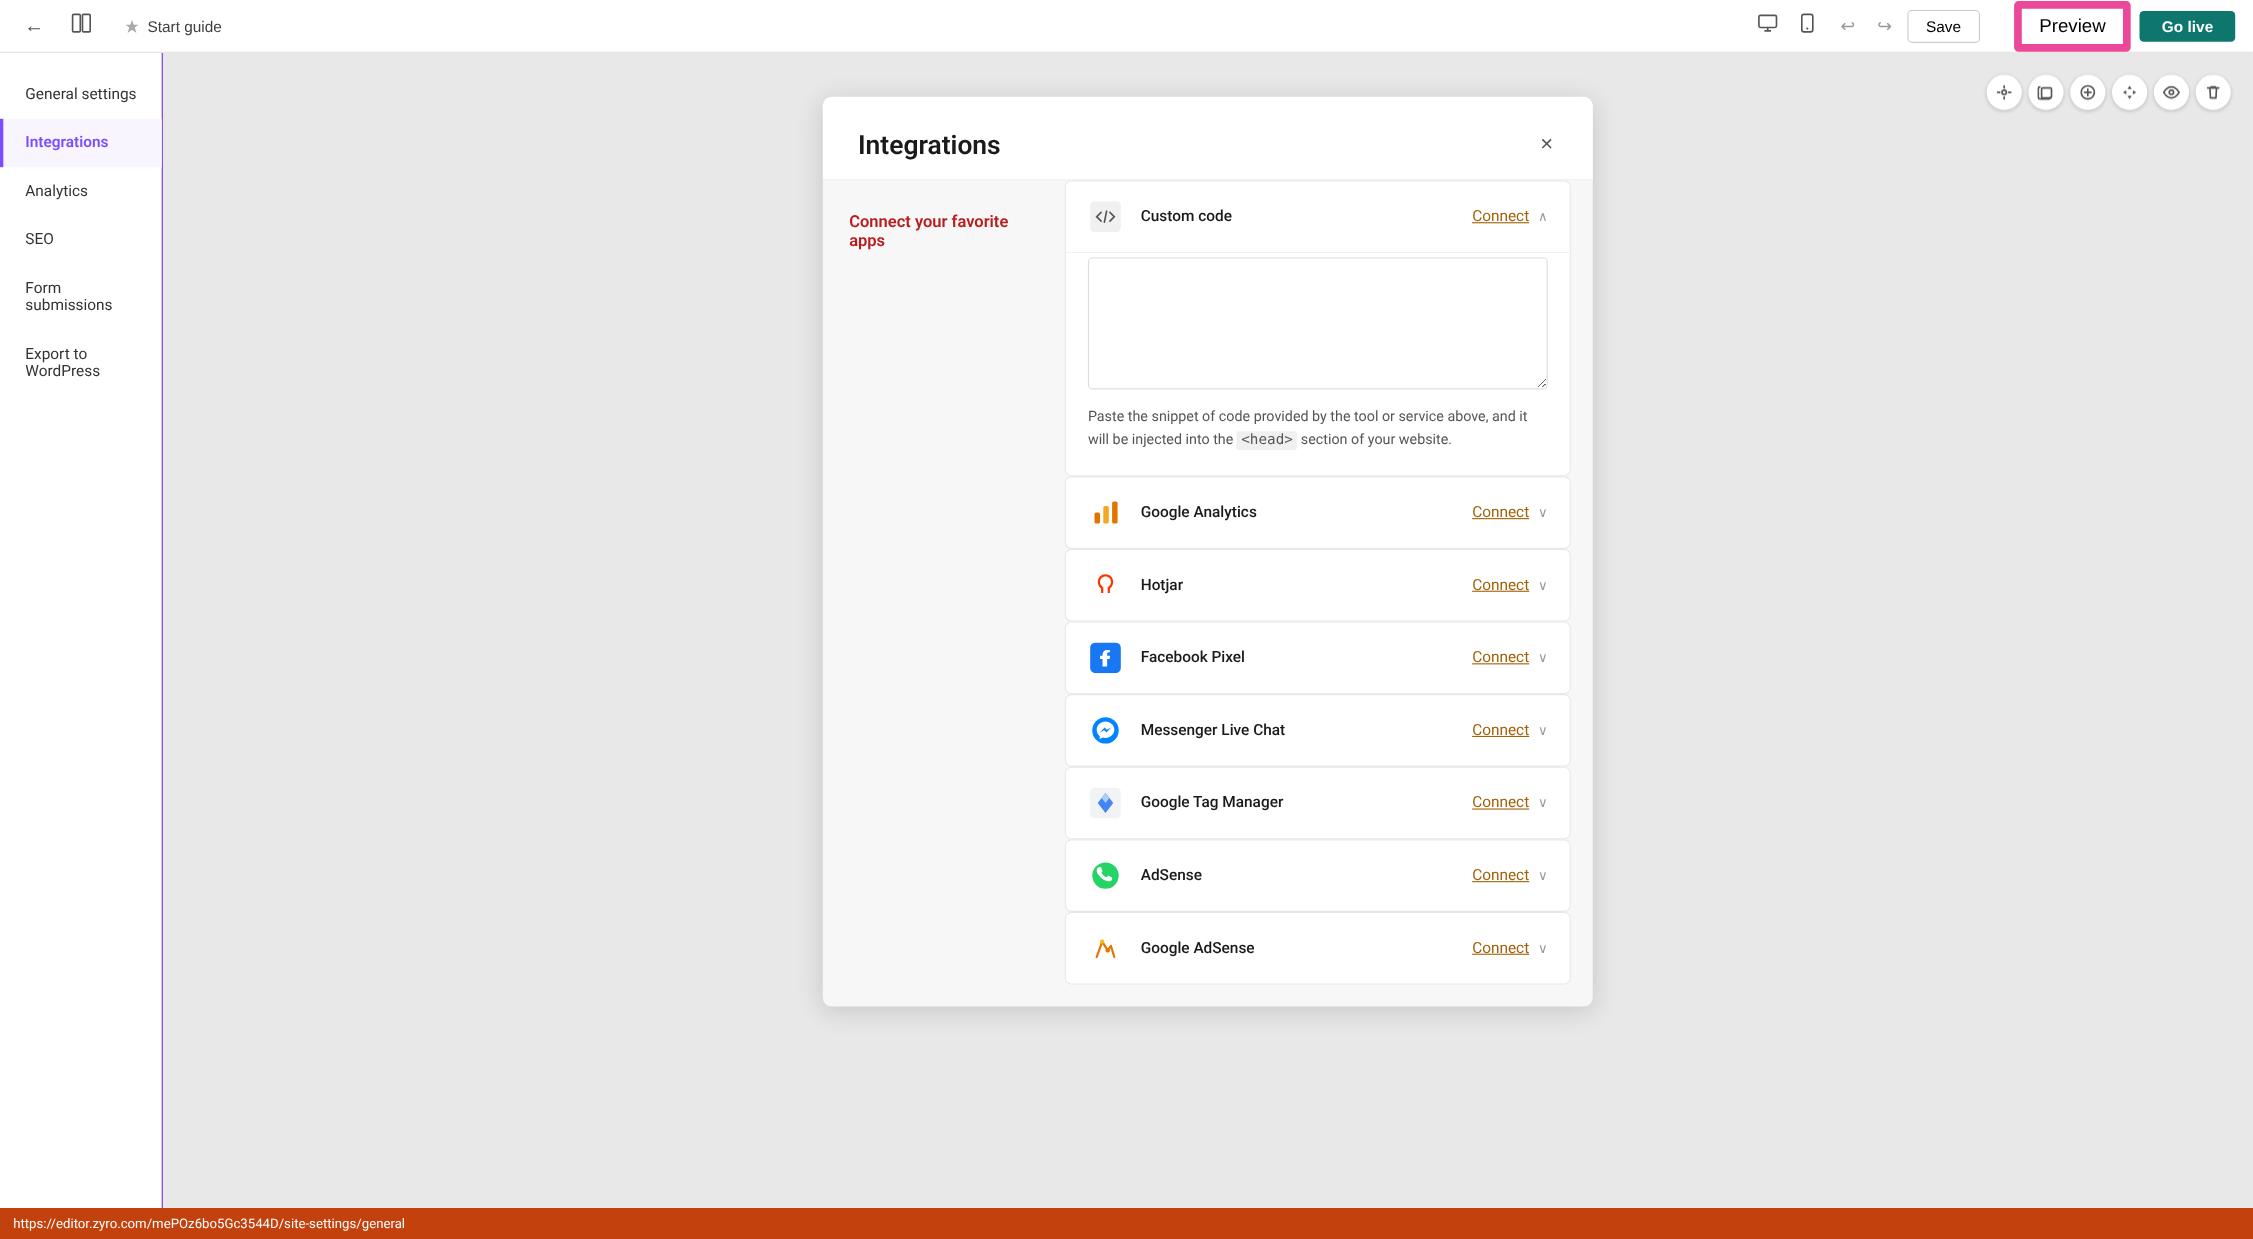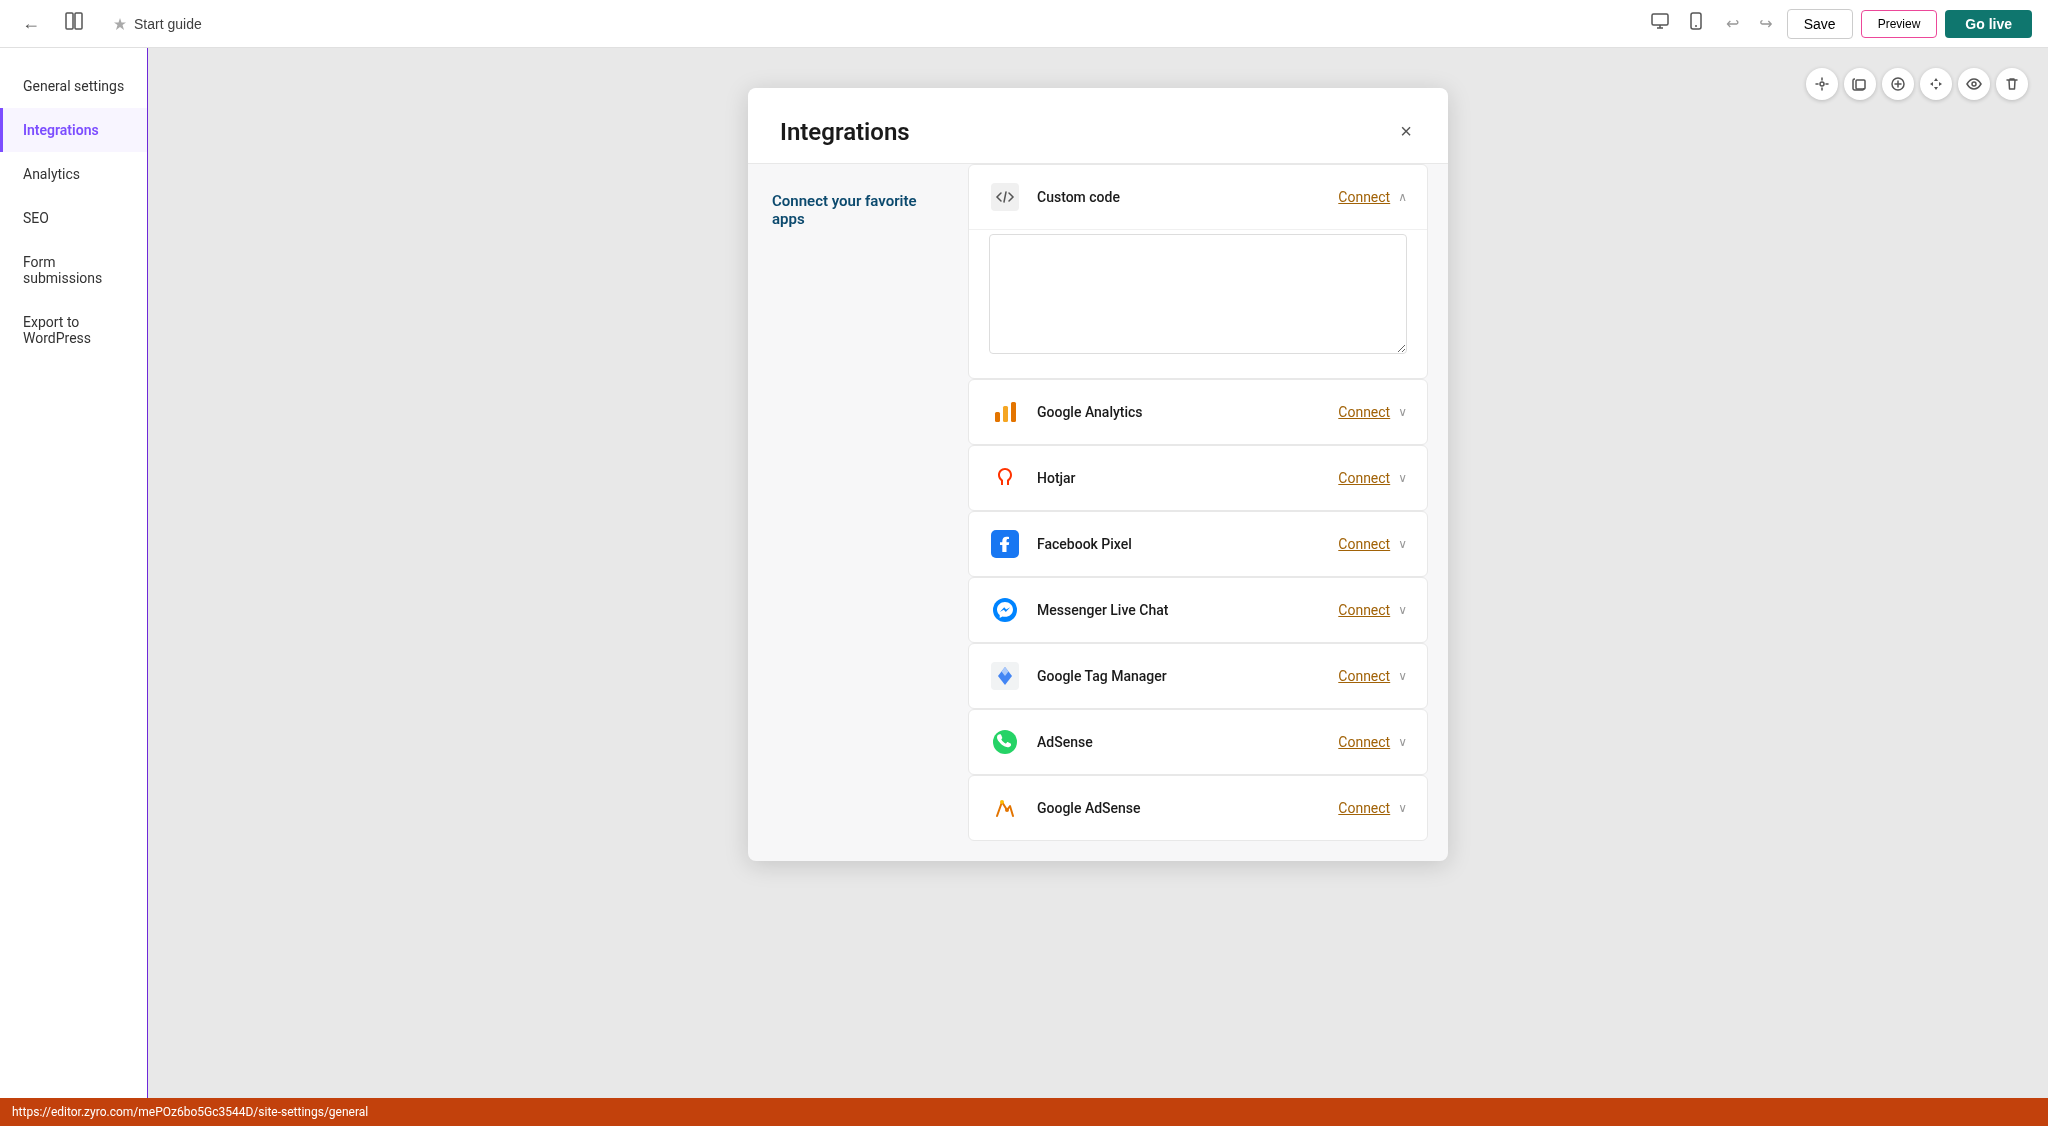--- a/index.html
+++ b/index.html
@@ -14,21 +14,21 @@
     }
     .topbar-left { display: flex; align-items: center; gap: 12px; }
     .topbar-right { display: flex; align-items: center; gap: 8px; }
     .btn-back { background: none; border: none; cursor: pointer; padding: 6px; border-radius: 4px; display: flex; align-items: center; font-size: 18px; color: #555; }
     .btn-panel { background: none; border: none; cursor: pointer; padding: 6px; border-radius: 4px; font-size: 18px; color: #555; }
     .btn-start-guide { background: none; border: none; cursor: pointer; display: flex; align-items: center; gap: 6px; font-size: 14px; color: #404040; padding: 6px 10px; border-radius: 4px; }
     .topbar-device-icons { display: flex; gap: 4px; }
     .device-btn { background: none; border: none; cursor: pointer; padding: 6px; color: #555; font-size: 18px; }
     .btn-undo, .btn-redo { background: none; border: none; cursor: pointer; color: #999; font-size: 16px; padding: 6px; }
     .btn-save { background: none; border: 1px solid #ccc; cursor: pointer; padding: 6px 16px; border-radius: 4px; font-size: 14px; }
-    .btn-preview { background: none; border: 1px solid #ec4899; cursor: pointer; padding: 6px 16px; border-radius: 4px; font-size: 12px; }
+    .btn-preview { background: none; border: 7px solid #ec4899; cursor: pointer; padding: 6px 16px; border-radius: 4px; font-size: 17px; margin-left: 23px; }
     .btn-golive { background: #0f766e; color: #fff; border: none; cursor: pointer; padding: 6px 20px; border-radius: 4px; font-size: 14px; font-weight: 600; }
 
     
     .sidebar {
       position: fixed; top: 48px; left: 0; width: 148px; height: calc(100% - 48px);
       background: #fff; border-right: 1px solid #6d28d9;
       padding: 16px 0; z-index: 90;
     }
     .sidebar-item {
       padding: 14px 20px; cursor: pointer; font-size: 14px; color: #333;
@@ -71,21 +71,21 @@
     }
     .panel-title { font-size: 24px; font-weight: 600; color: #1a1a1a; }
     .panel-close { background: none; border: none; cursor: pointer; font-size: 20px; color: #555; padding: 4px; }
     .panel-body { display: flex; padding: 0; }
 
     
     .panel-sidebar {
       width: 220px; padding: 28px 24px;
       flex-shrink: 0;
     }
-    .connect-title { font-size: 15px; font-weight: 600; margin-bottom: 8px; color: #0c4a6e; }
+    .connect-title { font-size: 15px; font-weight: 600; margin-bottom: 8px; color: #b91c1c; }
     .connect-desc { font-size: 13px; color: #666; line-height: 1.5; }
 
     
     .integrations-list {
       flex: 1; padding: 0 20px 20px 0;
     }
     .integration-item {
       background: #fff; border-radius: 6px; 
       border: 1px solid #e8e8e8;
       overflow: hidden;
@@ -204,20 +204,23 @@
                 <rect width="28" height="28" rx="4" fill="#f0f0f0"></rect>
                 <path d="M10 10l-4 4 4 4M18 10l4 4-4 4M15 9l-2 10" stroke="#555" stroke-width="1.5" stroke-linecap="round"></path>
               </svg>
             </div>
             <span class="integration-name">Custom code</span>
             <span class="integration-connect">Connect</span>
             <span class="integration-chevron">∧</span>
           </div>
           <div class="integration-expand">
             <textarea class="code-textarea" placeholder="" style=""></textarea>
+            <div class="code-hint">
+              <span>Paste the snippet of code provided by the tool or service above, and it will be injected into the </span><code>&lt;head&gt;</code><span> section of your website.</span>
+            </div>
           </div>
         </div>
 
         <div class="integration-item">
           <div class="integration-header">
             <div class="integration-icon">
               <svg width="28" height="28" viewBox="0 0 28 28" fill="none">
                 <rect x="4" y="14" width="5" height="10" rx="1.5" fill="#e37400"></rect>
                 <rect x="12" y="8" width="5" height="16" rx="1.5" fill="#f5a623"></rect>
                 <rect x="20" y="4" width="5" height="20" rx="1.5" fill="#e37400"></rect>

